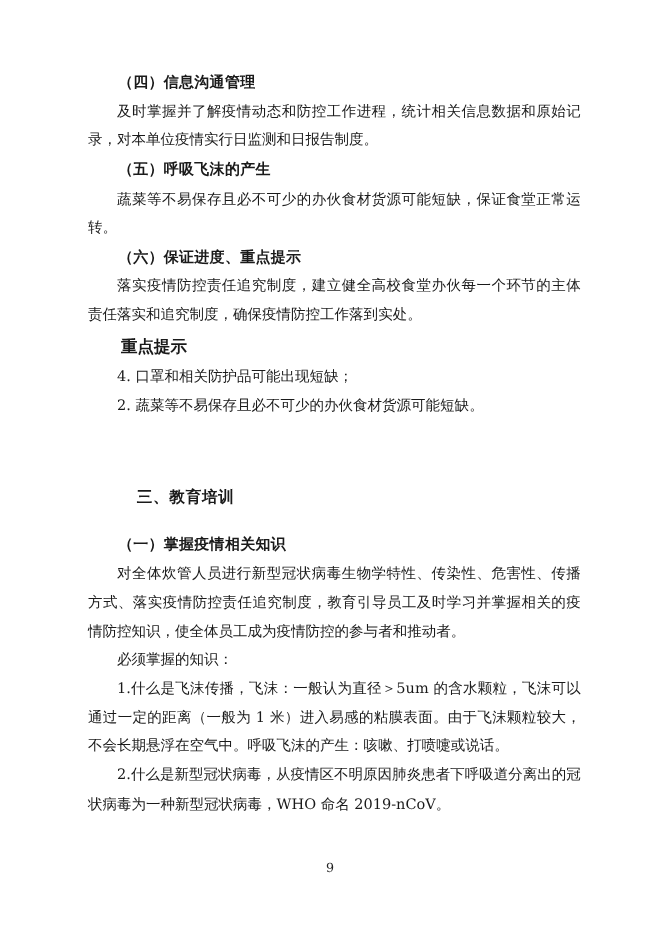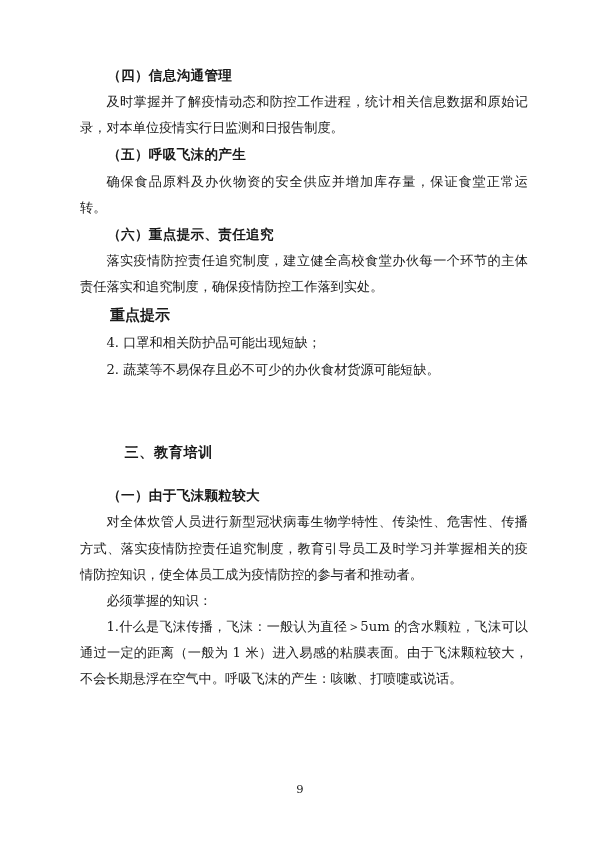--- a/index.html
+++ b/index.html
@@ -75,27 +75,28 @@
   }
 </style>
 </head>
 <body>
 
 <div class="page">
   <div class="doc-body" id="doc-body">
       <p class="heading">（四）信息沟通管理</p>
       <p class="para">及时掌握并了解疫情动态和防控工作进程，统计相关信息数据和原始记录，对本单位疫情实行日监测和日报告制度。</p>
       <p class="heading">（五）呼吸飞沫的产生</p>
-      <p class="para">确保食品原料及办伙物资的安全供应并增加库存量，保证食堂正常运转。</p>
-      <p class="heading">（六）重点提示、责任追究</p>
+      <p class="para">蔬菜等不易保存且必不可少的办伙食材货源可能短缺，保证食堂正常运转。</p>
+      <p class="heading">（六）保证进度、重点提示</p>
       <p class="para">落实疫情防控责任追究制度，建立健全高校食堂办伙每一个环节的主体责任落实和追究制度，确保疫情防控工作落到实处。</p>
       <p class="heading-tip">重点提示</p>
       <p class="para">4. 口罩和相关防护品可能出现短缺；</p>
       <p class="para">2. 蔬菜等不易保存且必不可少的办伙食材货源可能短缺。</p>
       <p class="spacer-lg"></p>
       <p class="heading-major">三、教育培训</p>
-      <p class="heading">（一）由于飞沫颗粒较大</p>
+      <p class="heading">（一）掌握疫情相关知识</p>
       <p class="para">对全体炊管人员进行新型冠状病毒生物学特性、传染性、危害性、传播方式、落实疫情防控责任追究制度，教育引导员工及时学习并掌握相关的疫情防控知识，使全体员工成为疫情防控的参与者和推动者。</p>
       <p class="para">必须掌握的知识：</p>
       <p class="para">1.什么是飞沫传播，飞沫：一般认为直径＞5um 的含水颗粒，飞沫可以通过一定的距离（一般为 1 米）进入易感的粘膜表面。由于飞沫颗粒较大，不会长期悬浮在空气中。呼吸飞沫的产生：咳嗽、打喷嚏或说话。</p>
+      <p class="para">2.什么是新型冠状病毒，从疫情区不明原因肺炎患者下呼吸道分离出的冠状病毒为一种新型冠状病毒，WHO 命名 2019-nCoV。</p>
     </div>
   <div class="page-number">9</div>
 </div>
 
 </body></html>

